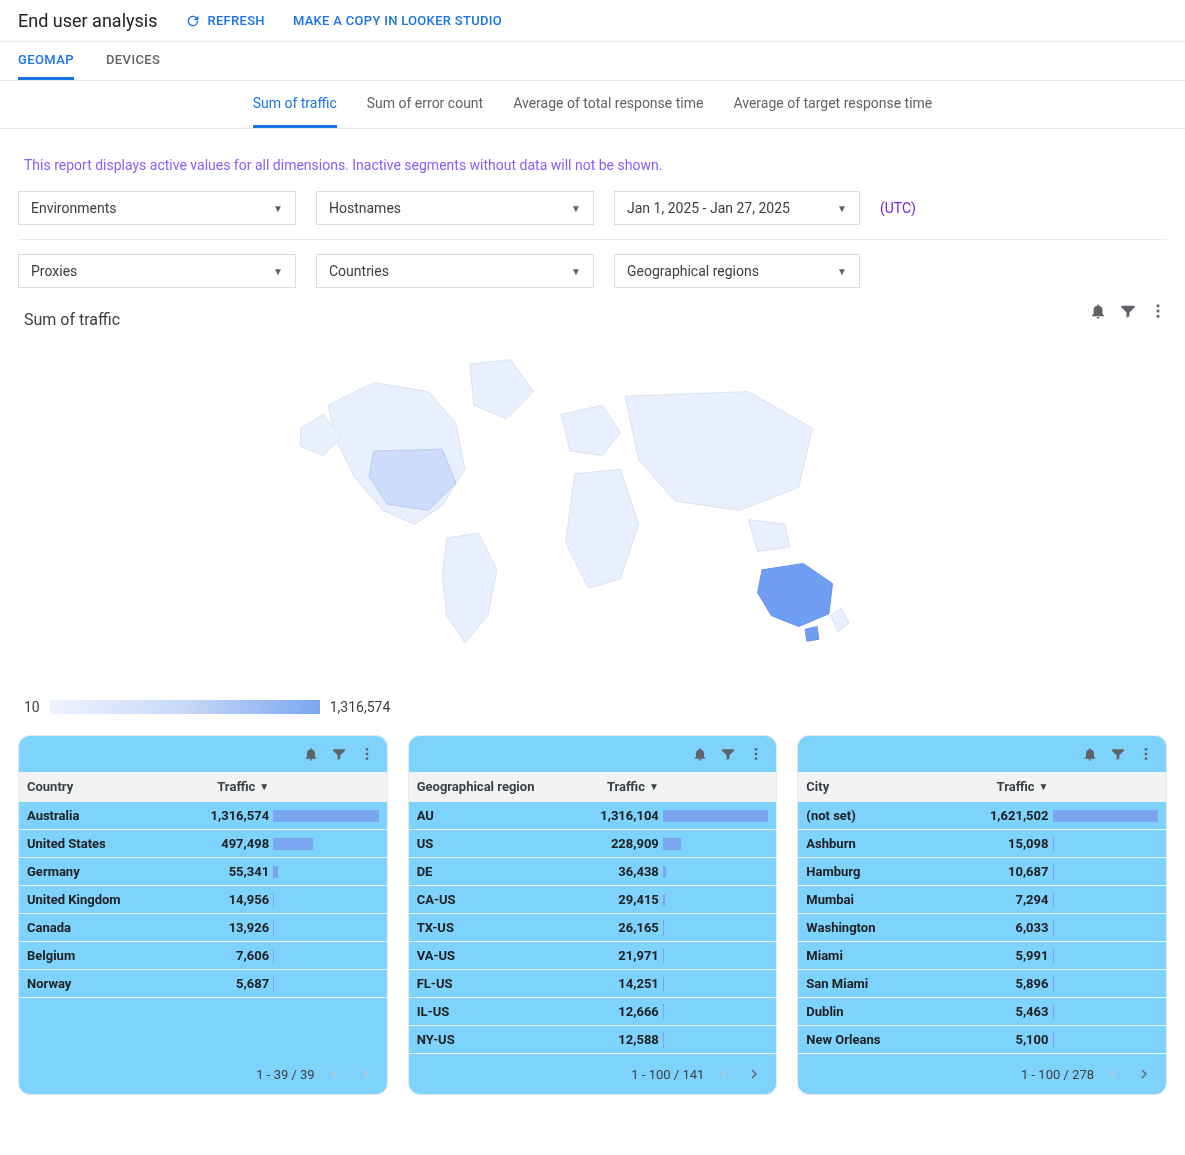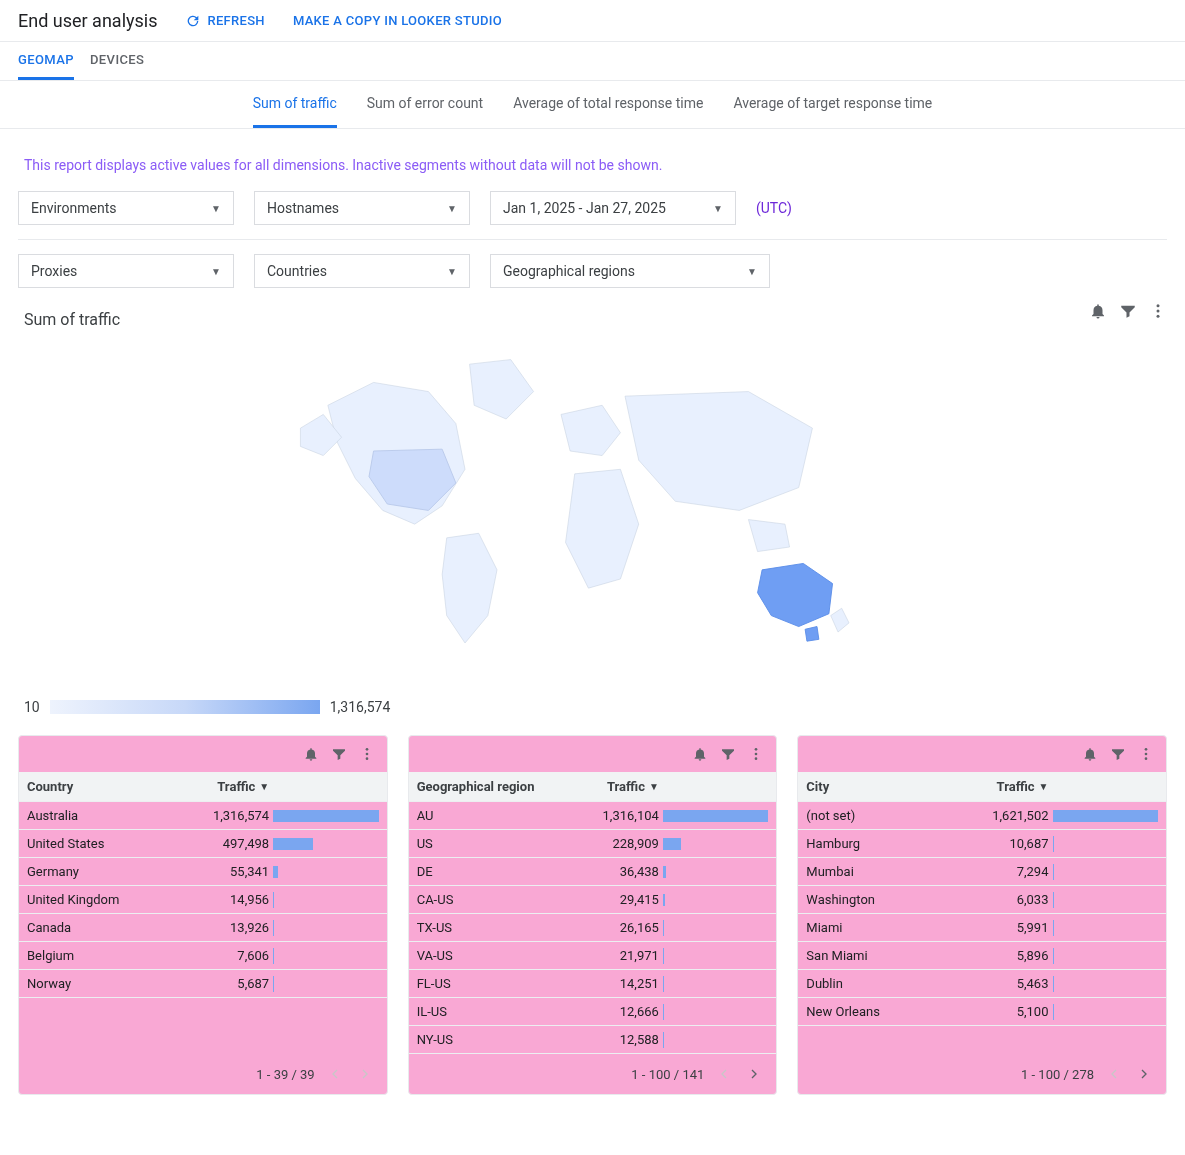--- a/index.html
+++ b/index.html
@@ -1,46 +1,46 @@
 <!DOCTYPE html>
 <html><head>
 <meta charset="utf-8">
 <style>
   * { box-sizing: border-box; }
   html, body { margin:0; padding:0; font-family: "Google Sans", Roboto, Arial, sans-serif; color:#202124; background:#fff; font-size:14px; }
   .header { display:flex; align-items:center; padding:10px 18px; border-bottom:1px solid #e8eaed; gap:28px; }
   .header h1 { font-size:18px; font-weight:400; margin:0; color:#202124; }
   .header .hlink { display:flex; align-items:center; gap:6px; color:#1a73e8; font-weight:500; font-size:13px; letter-spacing:.3px; cursor:pointer; }
   .header .hlink svg { fill:#1a73e8; }
-  .tabs-top { display:flex; padding:0 18px; border-bottom:1px solid #e8eaed; gap:16px; }
+  .tabs-top { display:flex; padding:0 18px; border-bottom:1px solid #e8eaed; gap:32px; }
   .tabs-top .tab { padding:10px 0; font-size:13px; font-weight:500; letter-spacing:.4px; color:#5f6368; cursor:pointer; border-bottom:3px solid transparent; }
   .tabs-top .tab.active { color:#1a73e8; border-bottom-color:#1a73e8; }
   .tabs-metric { display:flex; justify-content:center; gap:30px; border-bottom:1px solid #e8eaed; padding:0 18px; }
   .tabs-metric .mtab { padding:14px 0; font-size:14px; color:#5f6368; cursor:pointer; border-bottom:3px solid transparent; }
   .tabs-metric .mtab.active { color:#1a73e8; border-bottom-color:#1a73e8; }
   .content { padding:16px 18px; }
   .note { font-size:14px; color:#8b5cf6; margin:12px 6px 18px; }
   .filters { display:flex; gap:20px; margin-bottom:12px; flex-wrap:wrap; align-items:center; }
-  .select { display:flex; align-items:center; justify-content:space-between; border:1px solid #dadce0; padding:8px 12px; width:216px; font-size:14px; color:#3c4043; cursor:pointer; background:#fff; }
+  .select { display:flex; align-items:center; justify-content:space-between; border:1px solid #dadce0; padding:8px 12px; width:278px; font-size:14px; color:#3c4043; cursor:pointer; background:#fff; }
   .select .arr { font-size:10px; color:#5f6368; }
   .utc { color:#6d28d9; font-size:14px; }
   hr.sep { border:none; border-top:1px solid #e8eaed; margin:14px 0; }
   .chart-block { position:relative; }
   .chart-tools { position:absolute; right:0; top:-8px; display:flex; gap:12px; color:#5f6368; }
   .chart-tools span { cursor:pointer; display:inline-flex; }
   .chart-title { font-size:16px; color:#3c4043; margin:22px 6px 6px; }
   .map-wrap { position:relative; width:100%; }
   .map-wrap svg.world { display:block; margin:0 auto; }
   .legend { display:flex; align-items:center; gap:10px; margin:4px 6px 20px; font-size:14px; color:#3c4043; }
   .legend .grad { width:270px; height:14px; background:linear-gradient(90deg,#eef3fd 0%, #c7d8f8 50%, #7aa6f0 100%); }
   .tables { display:flex; gap:20px; }
-  .card { flex:1; border:1px solid #e8eaed; border-radius:4px; background:#f9a8d4; display:flex; flex-direction:column; min-width:0; }
+  .card { flex:1; border:1px solid #e8eaed; border-radius:12px; background:#7dd3fc; display:flex; flex-direction:column; min-width:0; }
   .card .tools { display:flex; justify-content:flex-end; gap:12px; padding:10px 12px; color:#5f6368; }
   .card .tools span { cursor:pointer; display:inline-flex; }
-  .thead, .trow { display:flex; align-items:center; padding:0 8px; border-bottom:1px solid #eceff1; min-height:28px; }
+  .thead, .trow { display:flex; align-items:center; padding:0 8px; border-bottom:1px solid #eceff1; min-height:28px;font-weight:bold; }
   .thead { background:#f1f3f4; font-weight:700; font-size:13px; color:#3c4043; min-height:30px; }
   .thead .hcell { display:flex; align-items:center; gap:4px; cursor:pointer; }
   .cell-label { flex:0 0 45%; white-space:nowrap; overflow:hidden; text-overflow:ellipsis; font-size:13px; }
   .cell-num { flex:0 0 25%; text-align:right; font-size:13px; font-variant-numeric: tabular-nums; padding-right:4px; }
   .cell-bar { flex:0 0 30%; height:16px; position:relative; }
   .cell-bar .bar { position:absolute; left:0; top:2px; height:12px; background:#7aa6f0; }
   .cell-bar .tick { position:absolute; left:0; top:0; height:16px; width:1px; background:#7aa6f0; }
   .pager { margin-top:auto; display:flex; justify-content:flex-end; align-items:center; gap:10px; padding:10px 12px; font-size:13px; color:#3c4043; }
   .pager .pbtn { cursor:pointer; color:#5f6368; display:inline-flex; padding:2px; }
   .pager .pbtn.disabled { color:#c7c7c7; cursor:default; }
@@ -98,21 +98,21 @@
 
   <div class="filters">
     <div class="select">
       <span>Proxies</span>
       <span class="arr">▼</span>
     </div>
     <div class="select">
       <span>Countries</span>
       <span class="arr">▼</span>
     </div>
-    <div class="select" style="width:280px">
+    <div class="select" style="width:246px">
       <span>Geographical regions</span>
       <span class="arr">▼</span>
     </div>
   </div>
 
   <div class="chart-block">
     <div class="chart-tools">
       <span>
           <svg class="icon" viewBox="0 0 24 24">
             <path d="M12 22a2 2 0 0 0 2-2h-4a2 2 0 0 0 2 2zm6-6V11a6 6 0 0 0-5-5.91V4a1 1 0 0 0-2 0v1.09A6 6 0 0 0 6 11v5l-2 2v1h16v-1z"></path>
@@ -384,20 +384,27 @@
           <div class="cell-bar"></div>
         </div>
         <div class="trow">
           <div class="cell-label">(not set)</div>
           <div class="cell-num">1,621,502</div>
           <div class="cell-bar">
             <div class="bar" style="width:100%"></div>
           </div>
         </div>
         <div class="trow">
+          <div class="cell-label">Ashburn</div>
+          <div class="cell-num">15,098</div>
+          <div class="cell-bar">
+            <div class="tick"></div>
+          </div>
+        </div>
+        <div class="trow">
           <div class="cell-label">Hamburg</div>
           <div class="cell-num">10,687</div>
           <div class="cell-bar">
             <div class="tick"></div>
           </div>
         </div>
         <div class="trow">
           <div class="cell-label">Mumbai</div>
           <div class="cell-num">7,294</div>
           <div class="cell-bar">

